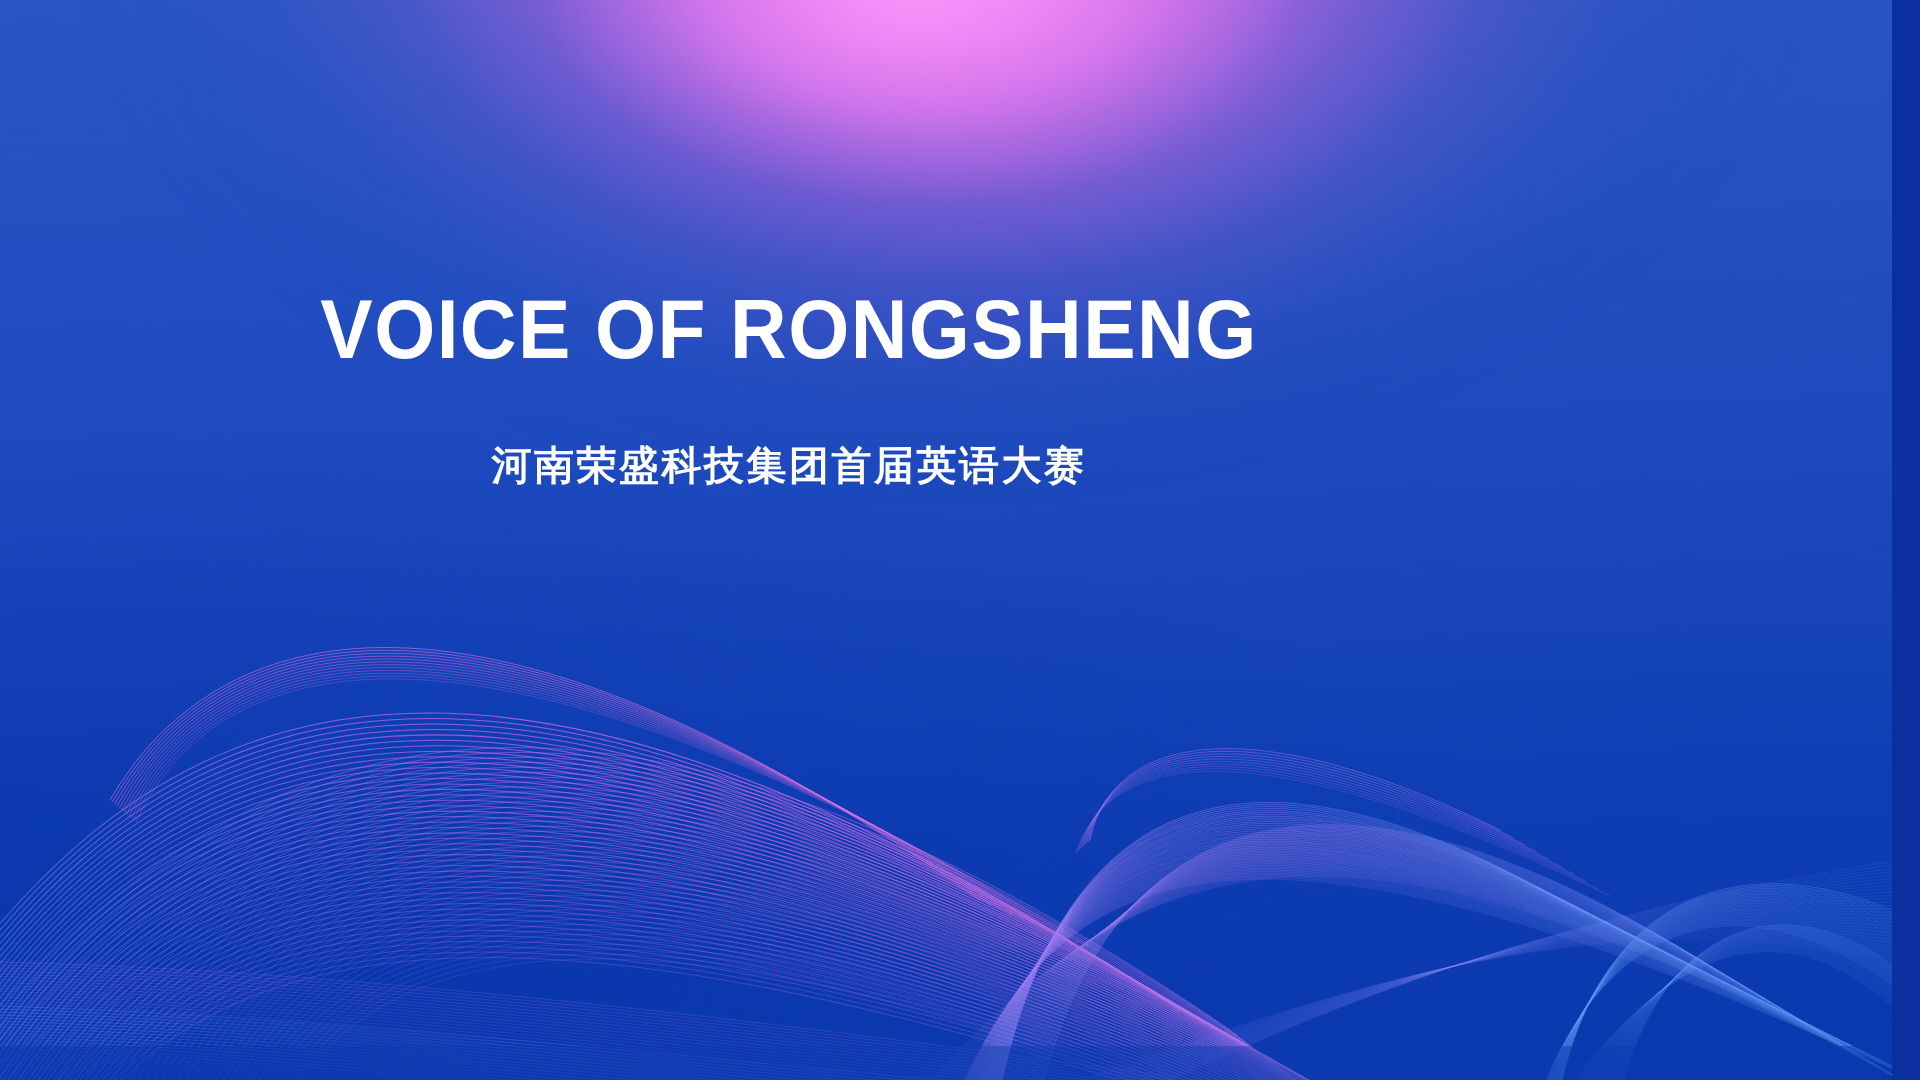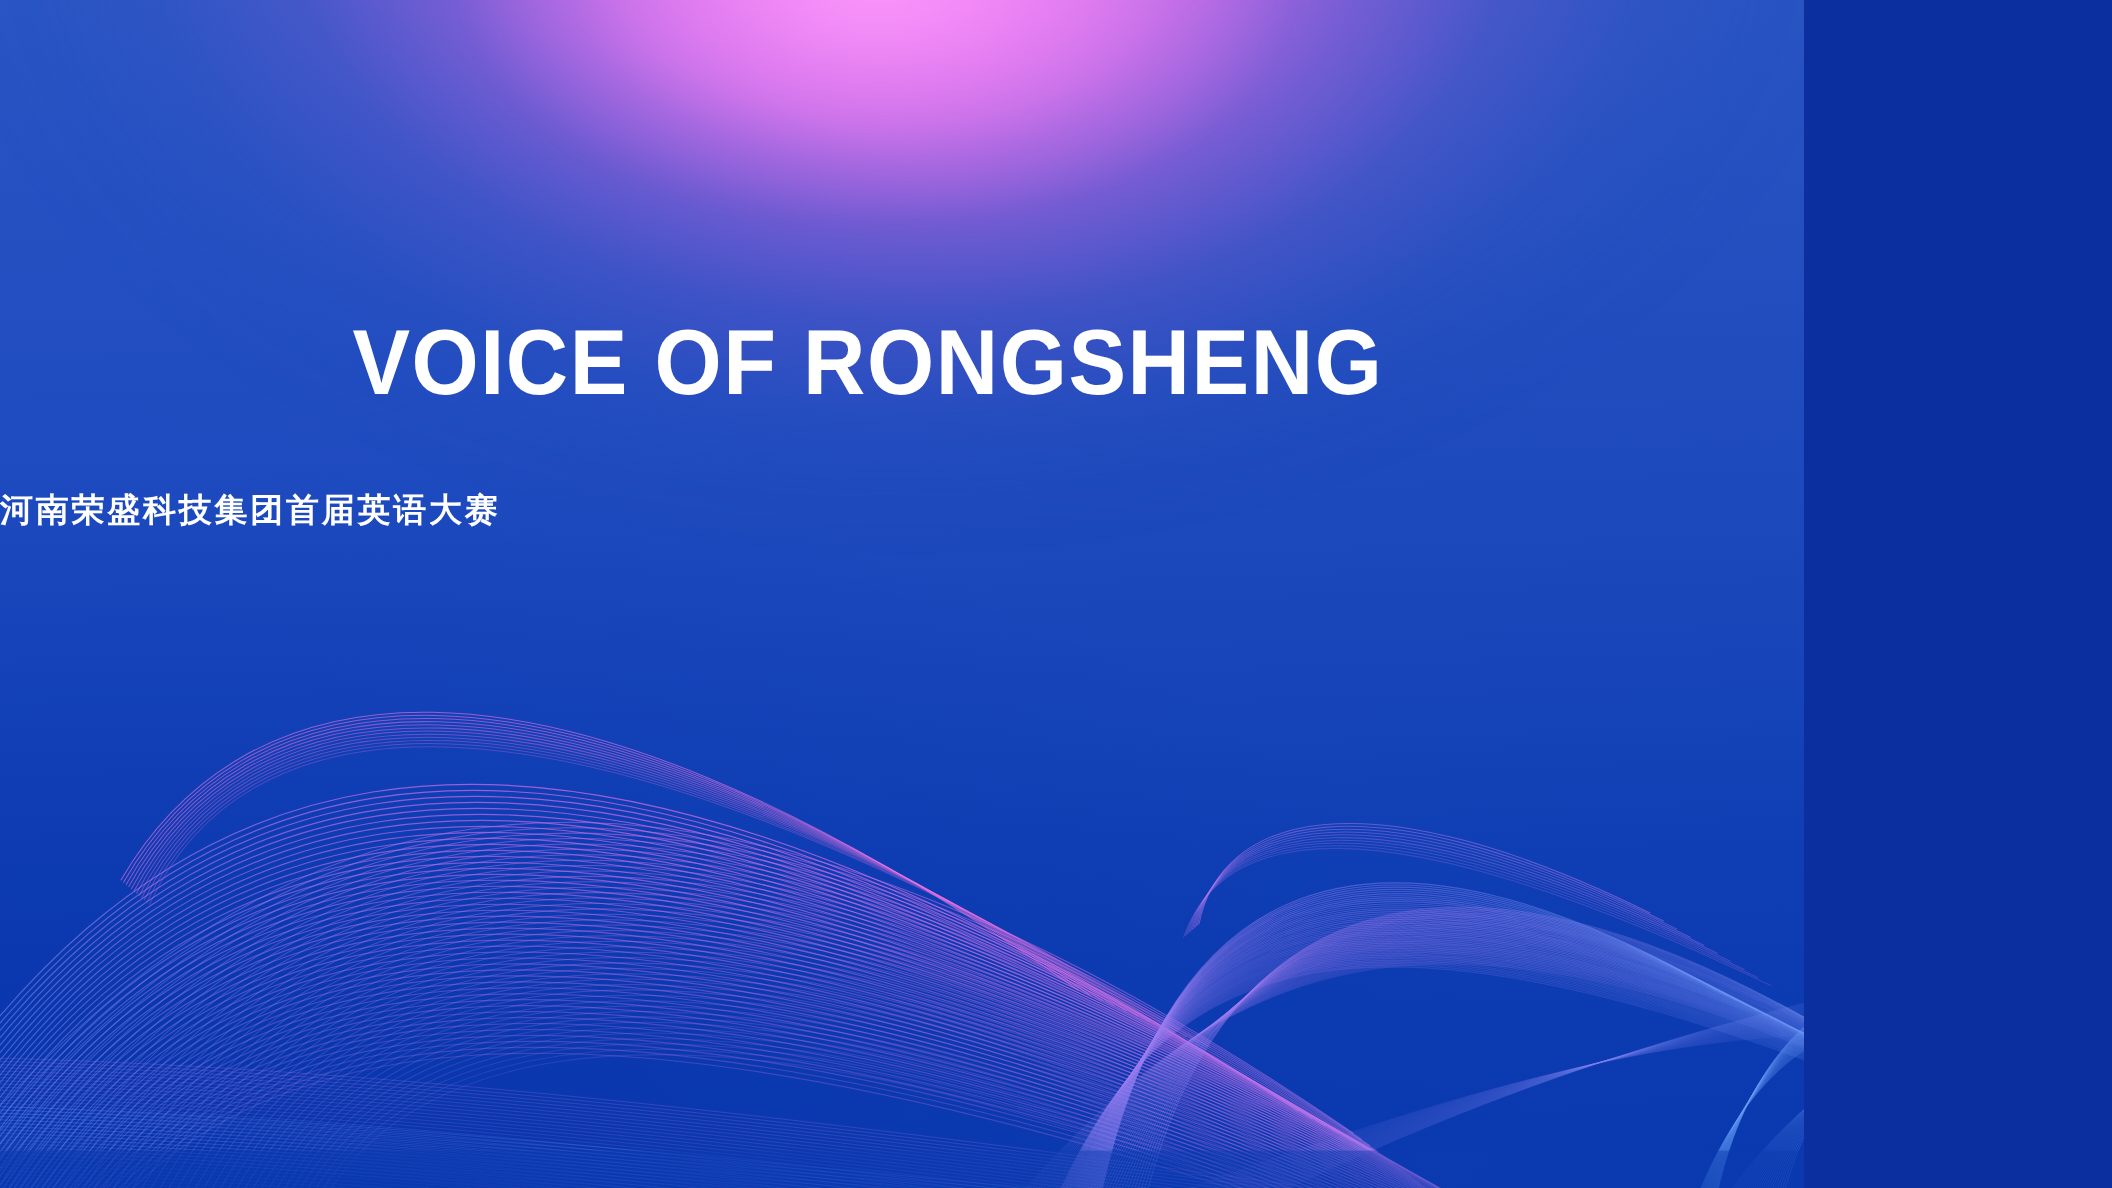--- a/index.html
+++ b/index.html
@@ -5,21 +5,21 @@
 <style>
   html, body {
     margin: 0;
     padding: 0;
     background: #0b2f9e;
   }
   * { box-sizing: border-box; }
 
   #stage {
     position: relative;
-    width: 1640px;
+    width: 1892px;
     height: 1080px;
     overflow: hidden;
     font-family: "Liberation Sans", "DejaVu Sans", sans-serif;
     background: #1a49ba;
   }
 
   
   .bg-base {
     position: absolute;
     inset: 0;
@@ -107,25 +107,25 @@
     text-shadow: 0 1px 0 rgba(120,70,190,0.10);
   }
   .sub-title {
     position: absolute;
     left: 0;
     top: 440px;
     width: 1578px;
     margin: 0;
     color: #ffffff;
     font-family: "DejaVu Sans", "Liberation Sans", sans-serif;
-    font-size: 30px;
+    font-size: 40px;
     line-height: 50px;
     font-weight: 700;
     letter-spacing: 2.5px;
-    text-align: left;
+    text-align: center;
     white-space: nowrap;
   }
 </style>
 </head>
 <body>
 
 <div id="stage">
 
   <div class="bg-base"></div>
   <div class="bg-glow"></div>

